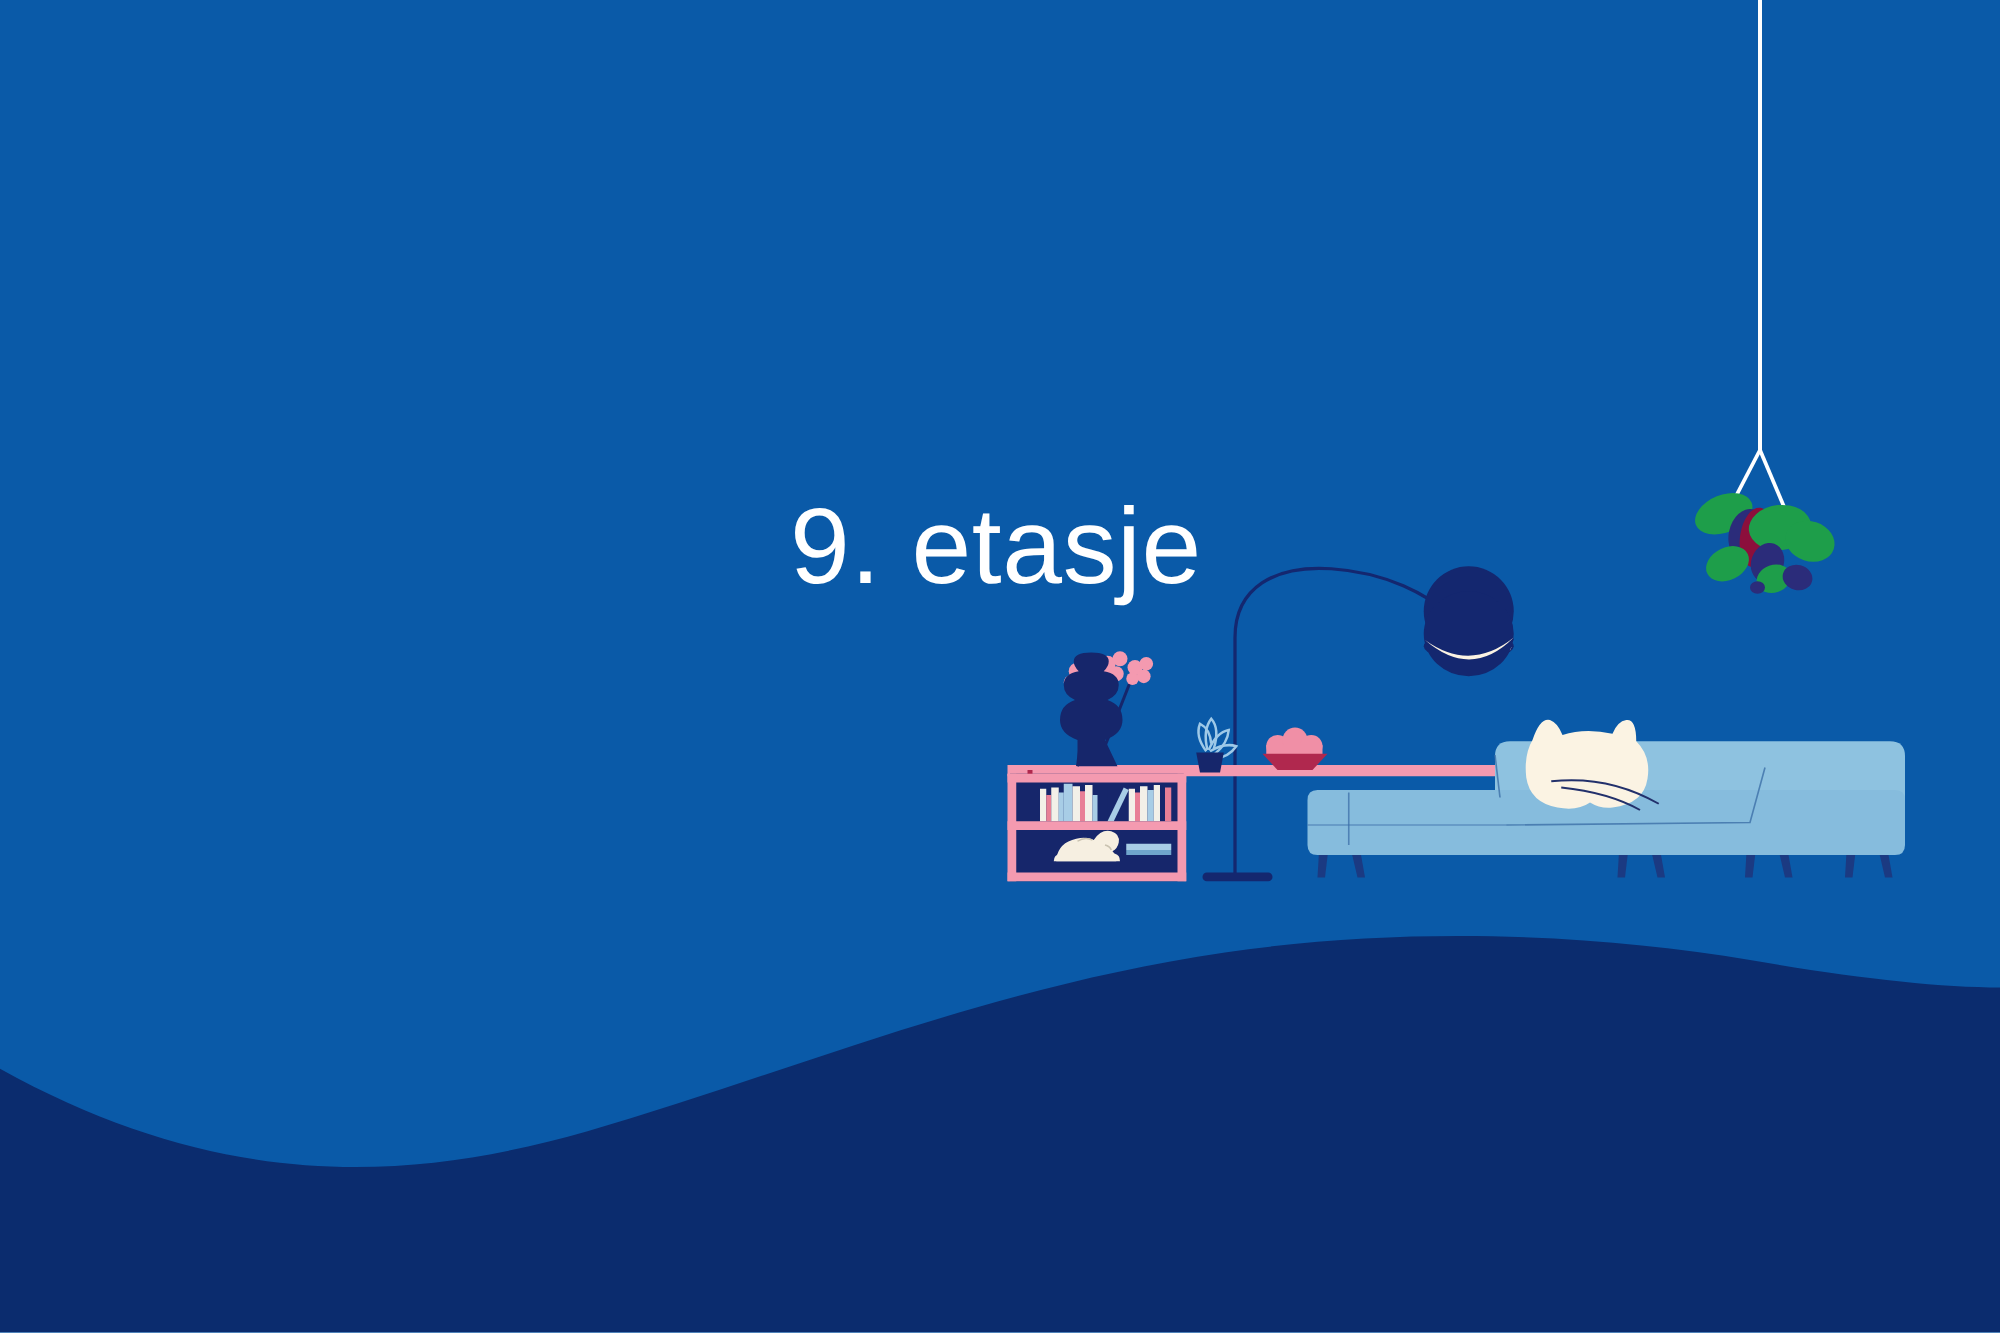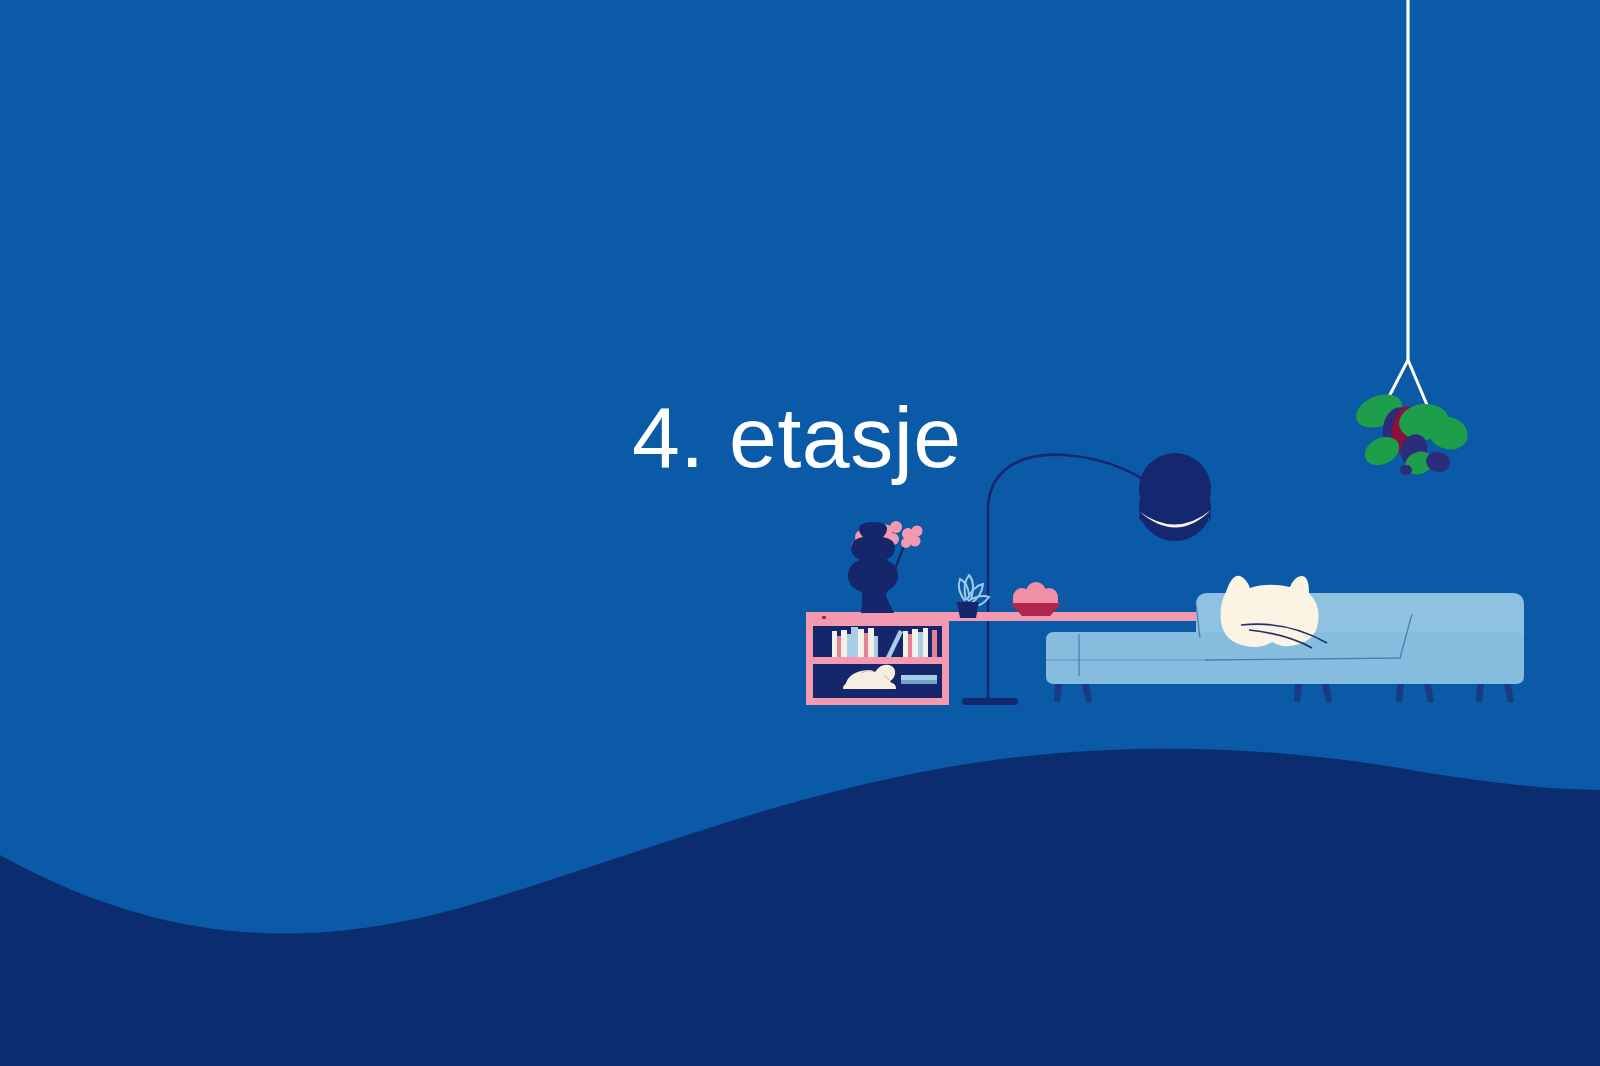--- a/index.html
+++ b/index.html
@@ -195,15 +195,15 @@
                q-2 -18 5 -30 Z" fill="#fbf3e3"></path>
       <path d="M1241 625 q46 -5 86 18" stroke="#22306b" stroke-width="1.6" fill="none"></path>
       <path d="M1249 630 q38 4 63 18" stroke="#22306b" stroke-width="1.6" fill="none"></path>
     </g>
 
     <path d="M0 855 C 180 955, 330 945, 470 905 C 640 855, 790 790, 980 762
              C 1130 740, 1280 748, 1400 768 C 1480 782, 1550 790, 1600 790
              L1600 1066 L0 1066 Z" fill="#0b2c6e"></path>
   </svg>
 
-  <div id="title">4. etasje</div>
+  <div id="title">9. etasje</div>
 
 </div>
 
 </body></html>

